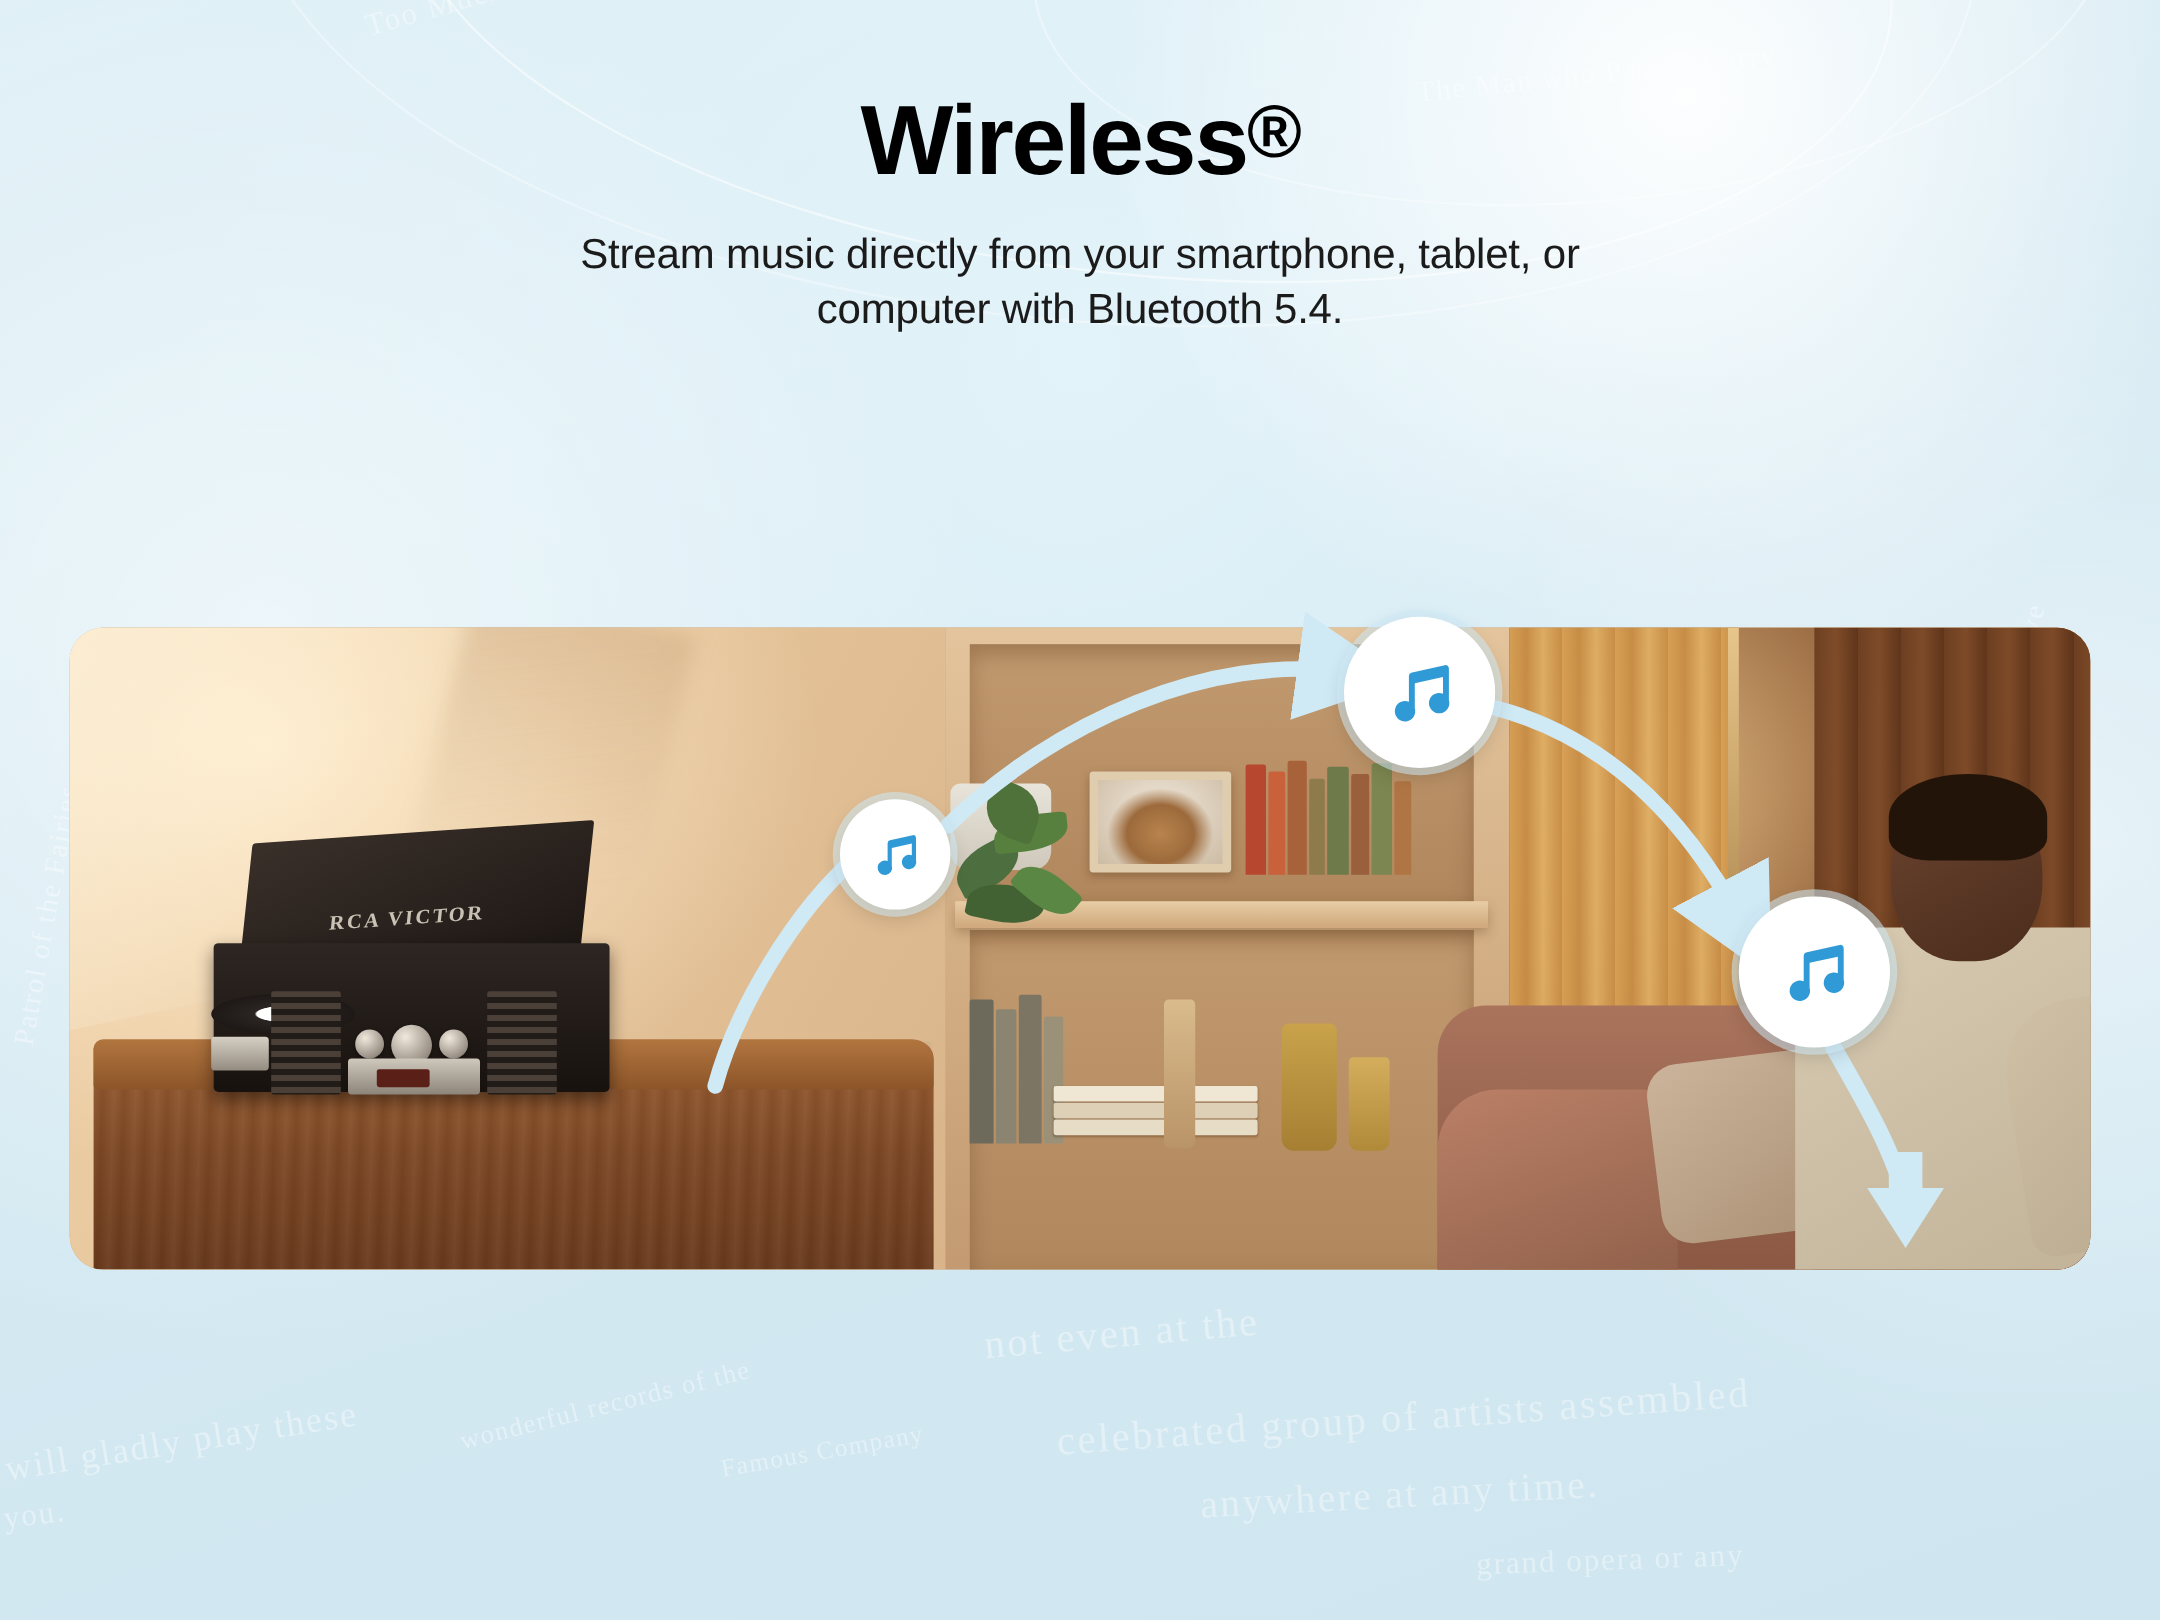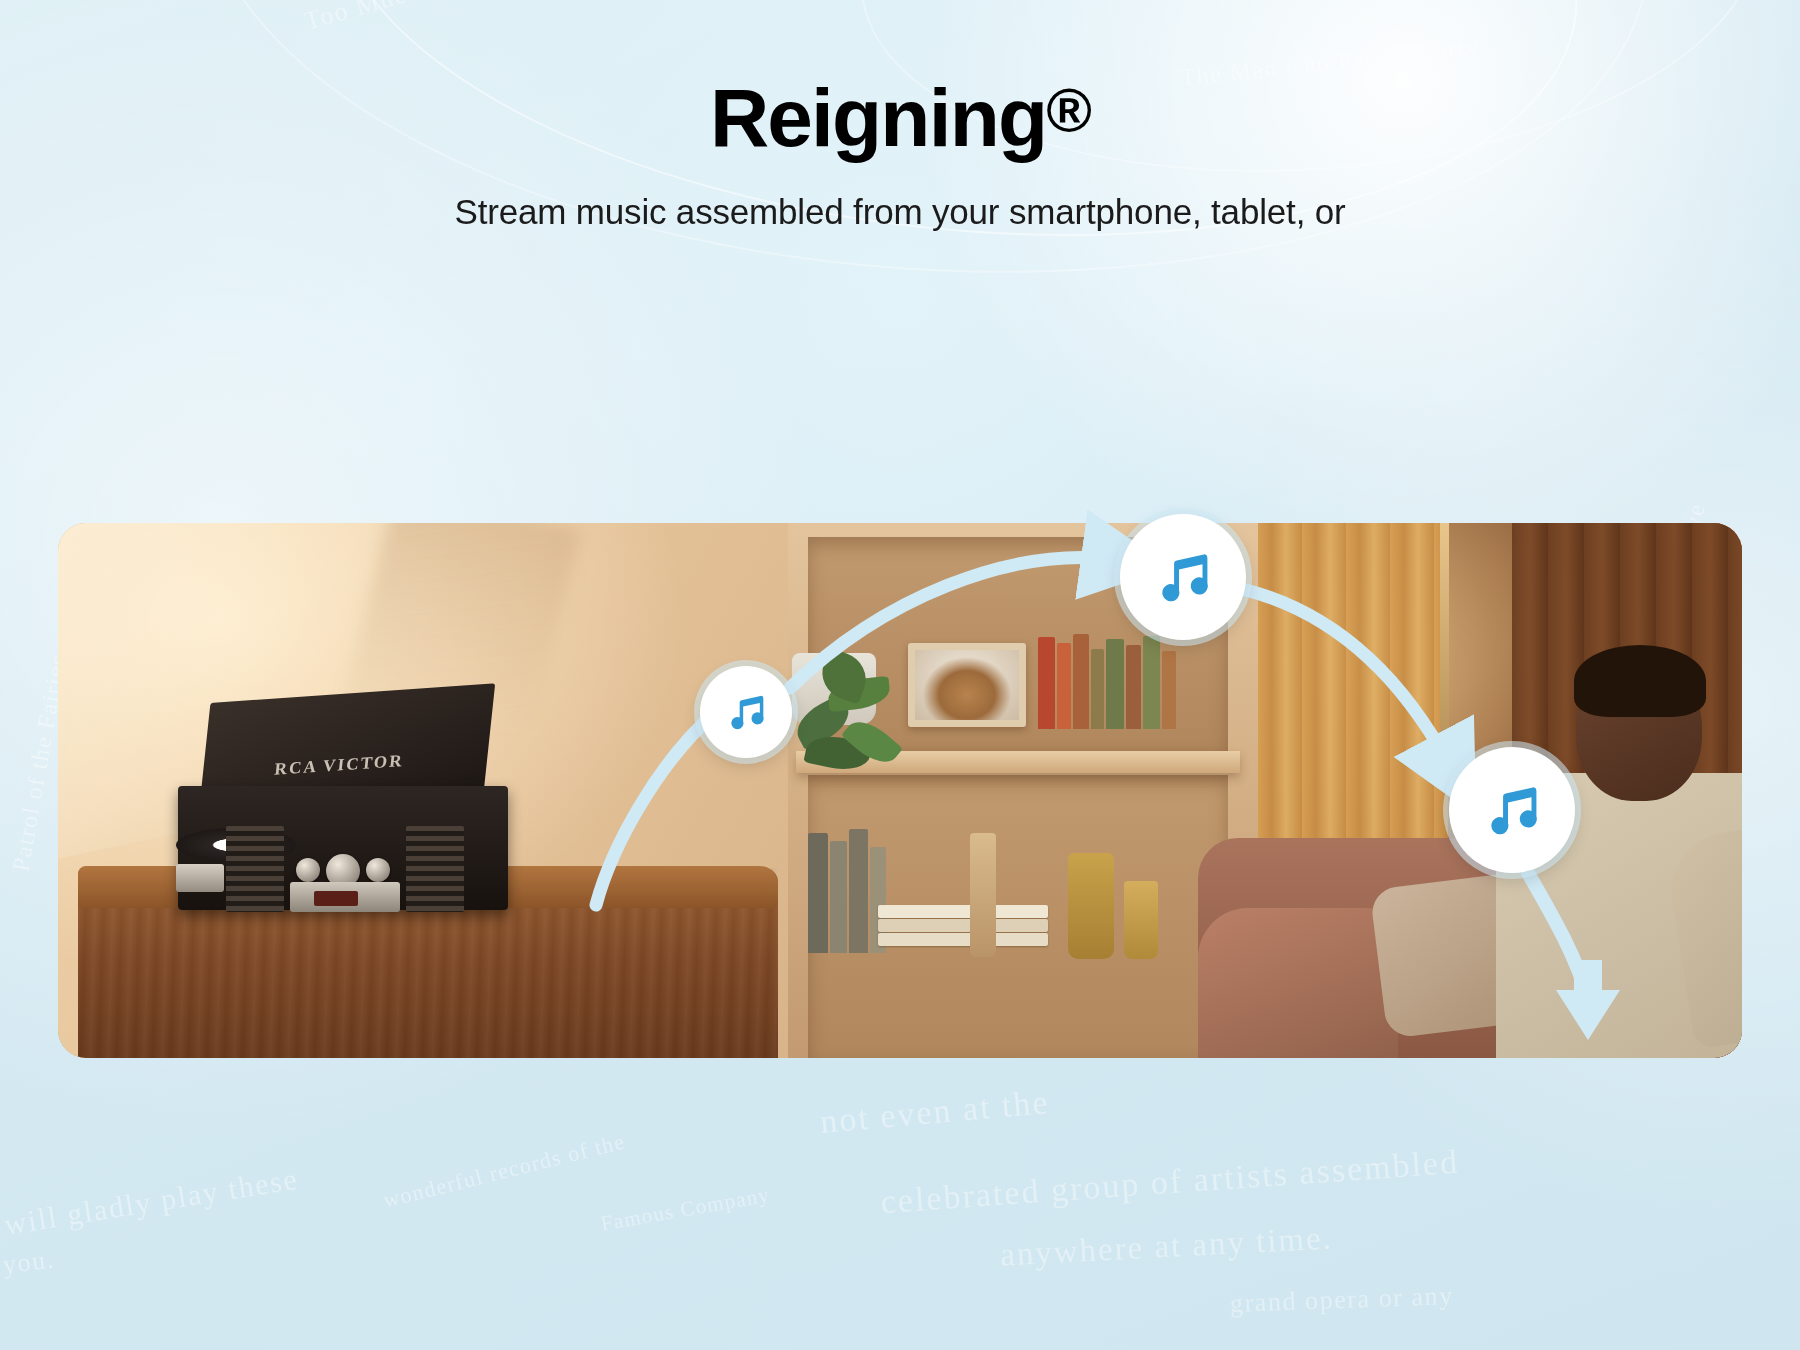--- a/index.html
+++ b/index.html
@@ -366,24 +366,25 @@
     <div class="bg-watermark wm-g">anywhere at any time.</div>
     <div class="bg-watermark wm-h">grand opera or any</div>
     <div class="bg-watermark wm-i">Patrol of the Fairies</div>
     <div class="bg-watermark wm-j">Reigning Love</div>
     <div class="bg-watermark wm-k">The Man who Passed Carry</div>
     <div class="bg-watermark wm-m">Too Much / Pierre Hill</div>
   </div>
 
   <div class="header">
     <h1 class="title">
-      <span>Reigning</span><span class="reg">®</span><br>
+      <span>Wireless</span><span class="reg">®</span><br>
     </h1>
     <p class="subtitle">
-      <span>Stream music assembled from your smartphone, tablet, or</span><br>
+      <span>Stream music directly from your smartphone, tablet, or</span><br>
+      <span>computer with Bluetooth 5.4.</span>
     </p>
   </div>
 
   <div class="photo-card">
     <div class="scene">
 
       <div class="wall-left"></div>
       <div class="wall-shadow"></div>
 
       <div class="shelf-unit">

